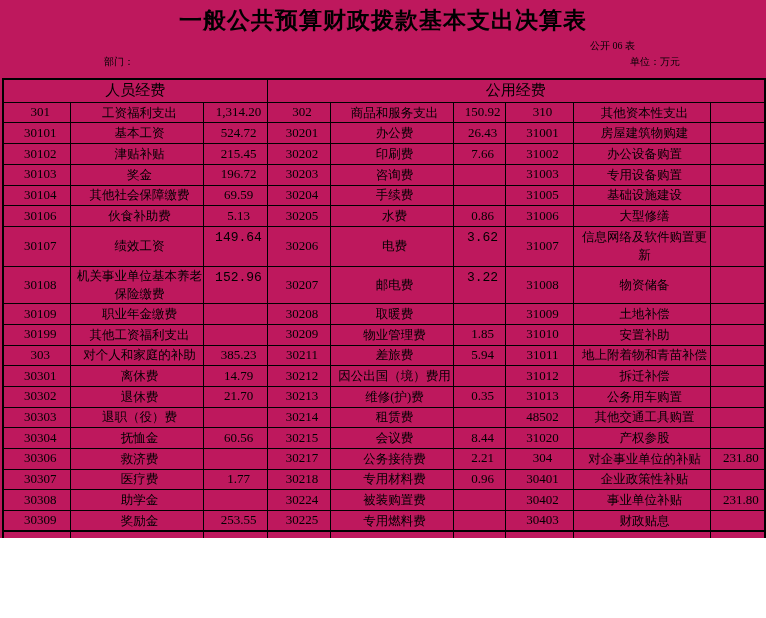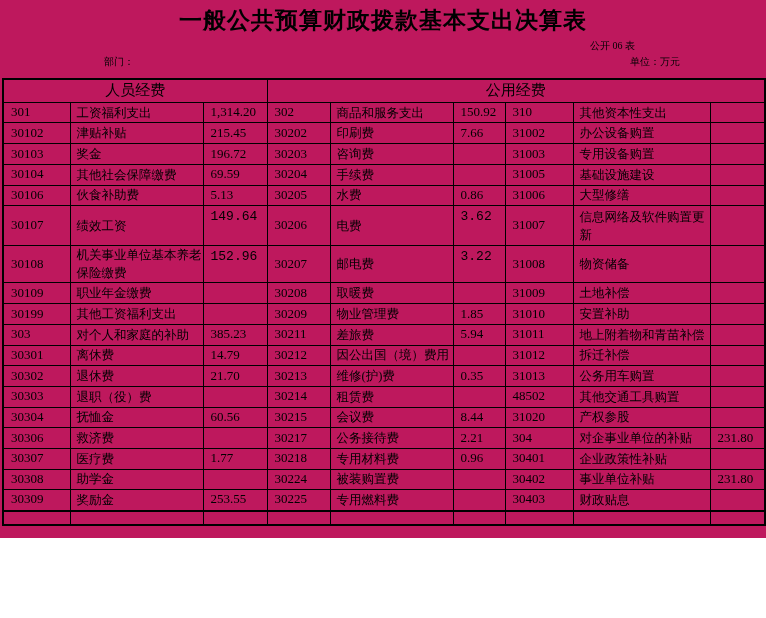--- a/index.html
+++ b/index.html
@@ -42,21 +42,21 @@
     color: #000000;
   }
   table.budget th, table.budget td {
     border: 1px solid #000000;
     overflow: hidden;
     font-weight: normal;
     line-height: 1.45;
   }
   tr.group-row th { height: 19px; text-align: center; font-size: 15px; }
   tr.colhead-row th { height: 44px; text-align: center; font-size: 13px; padding: 2px 4px; line-height: 1.55; }
-  tbody tr { height: 20.7px; }
+  tbody tr { height: 20.7px; text-align: center; }
   tbody tr.tall-a { height: 40px; }
   tbody tr.tall-b { height: 37px; }
   tbody tr.partial { height: 14px; }
   tbody tr.partial td { border-top: 2px solid #000000; }
   td.code   { padding-left: 7px; font-size: 13px; }
   td.name   { padding-left: 6px; }
   td.amount { padding-left: 7px; font-size: 13px; }
   td.va-top { vertical-align: top; padding-top: 2px; font-family: Liberation Mono, monospace; }
 </style>
 </head>
@@ -92,20 +92,31 @@
           <td class="name">工资福利支出</td>
           <td class="amount">1,314.20</td>
           <td class="code">302</td>
           <td class="name">商品和服务支出</td>
           <td class="amount">150.92</td>
           <td class="code">310</td>
           <td class="name">其他资本性支出</td>
           <td class="amount"></td>
         </tr>
         <tr>
+          <td class="code">30101</td>
+          <td class="name">基本工资</td>
+          <td class="amount">524.72</td>
+          <td class="code">30201</td>
+          <td class="name">办公费</td>
+          <td class="amount">26.43</td>
+          <td class="code">31001</td>
+          <td class="name">房屋建筑物购建</td>
+          <td class="amount"></td>
+        </tr>
+        <tr>
           <td class="code">30102</td>
           <td class="name">津贴补贴</td>
           <td class="amount">215.45</td>
           <td class="code">30202</td>
           <td class="name">印刷费</td>
           <td class="amount">7.66</td>
           <td class="code">31002</td>
           <td class="name">办公设备购置</td>
           <td class="amount"></td>
         </tr>

